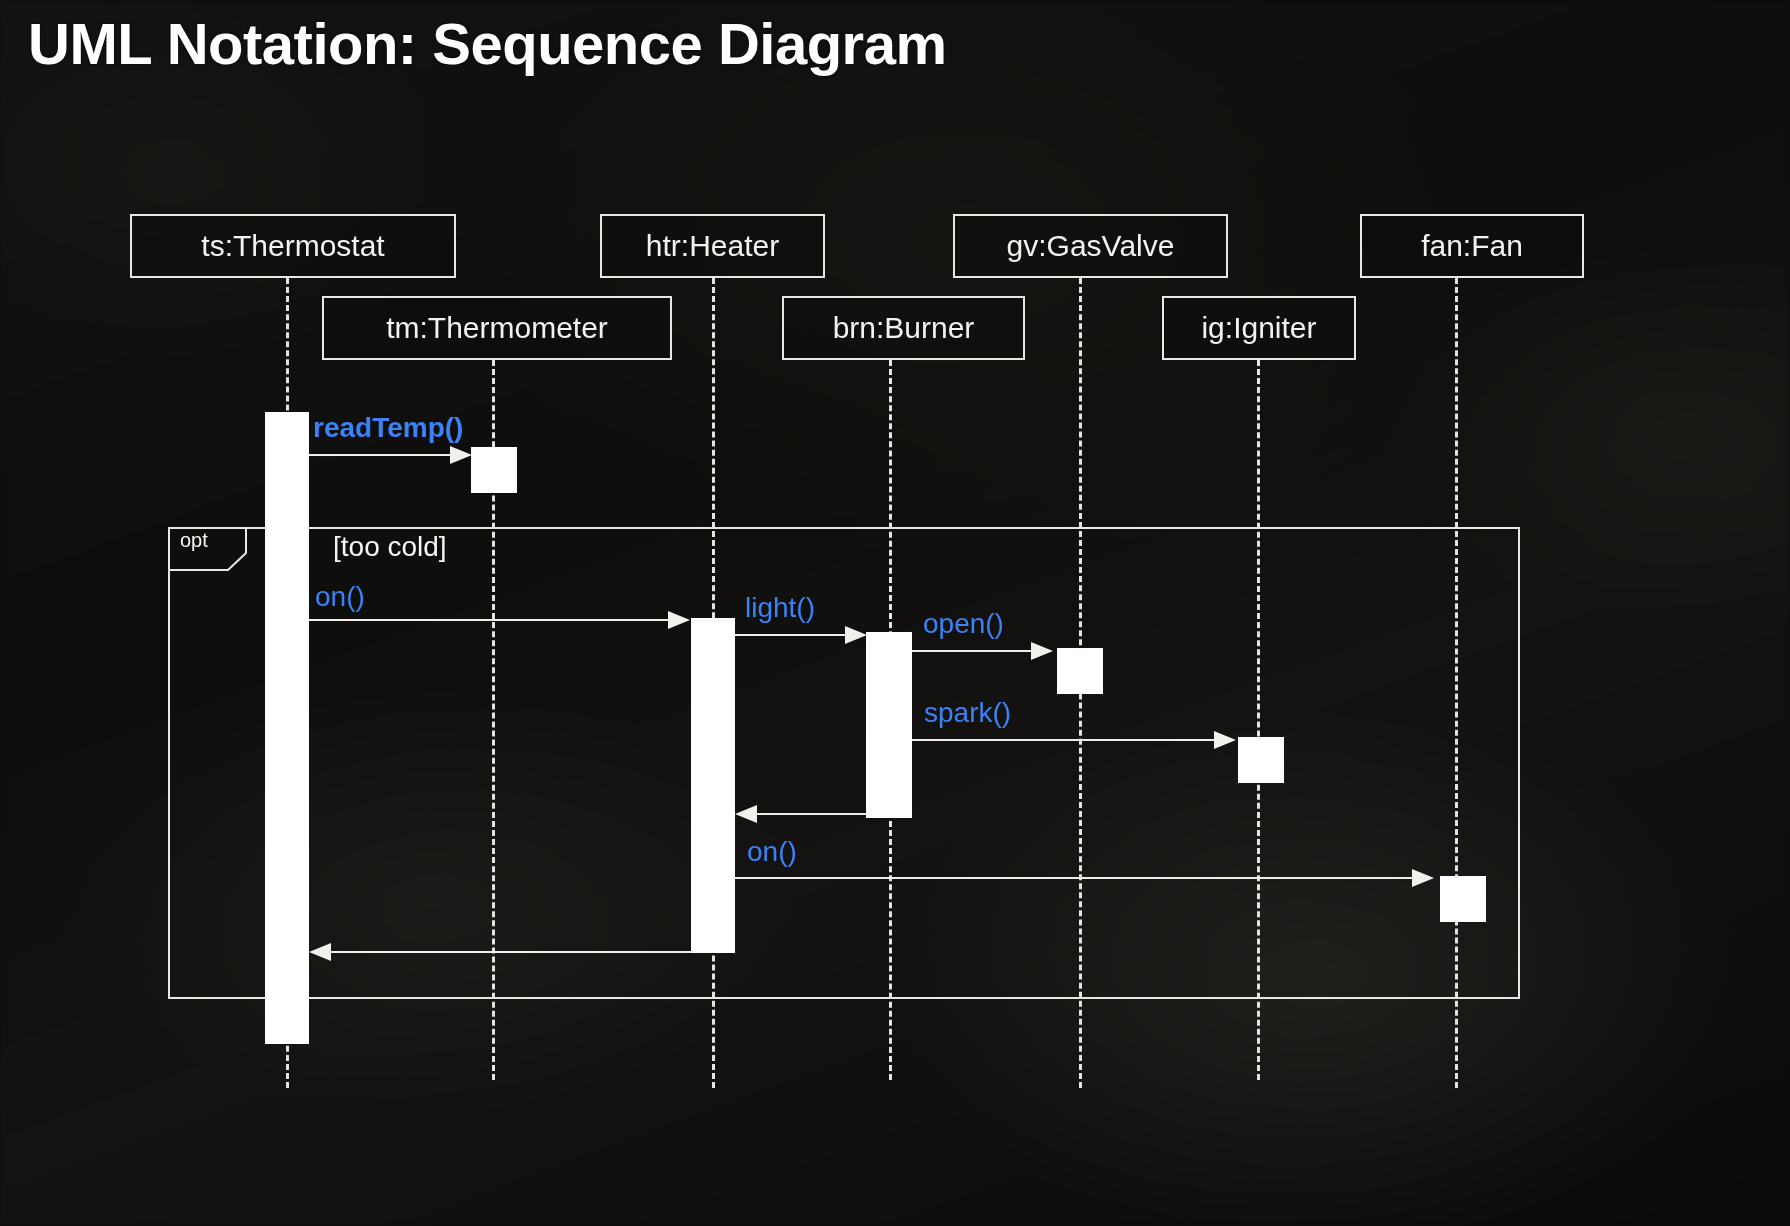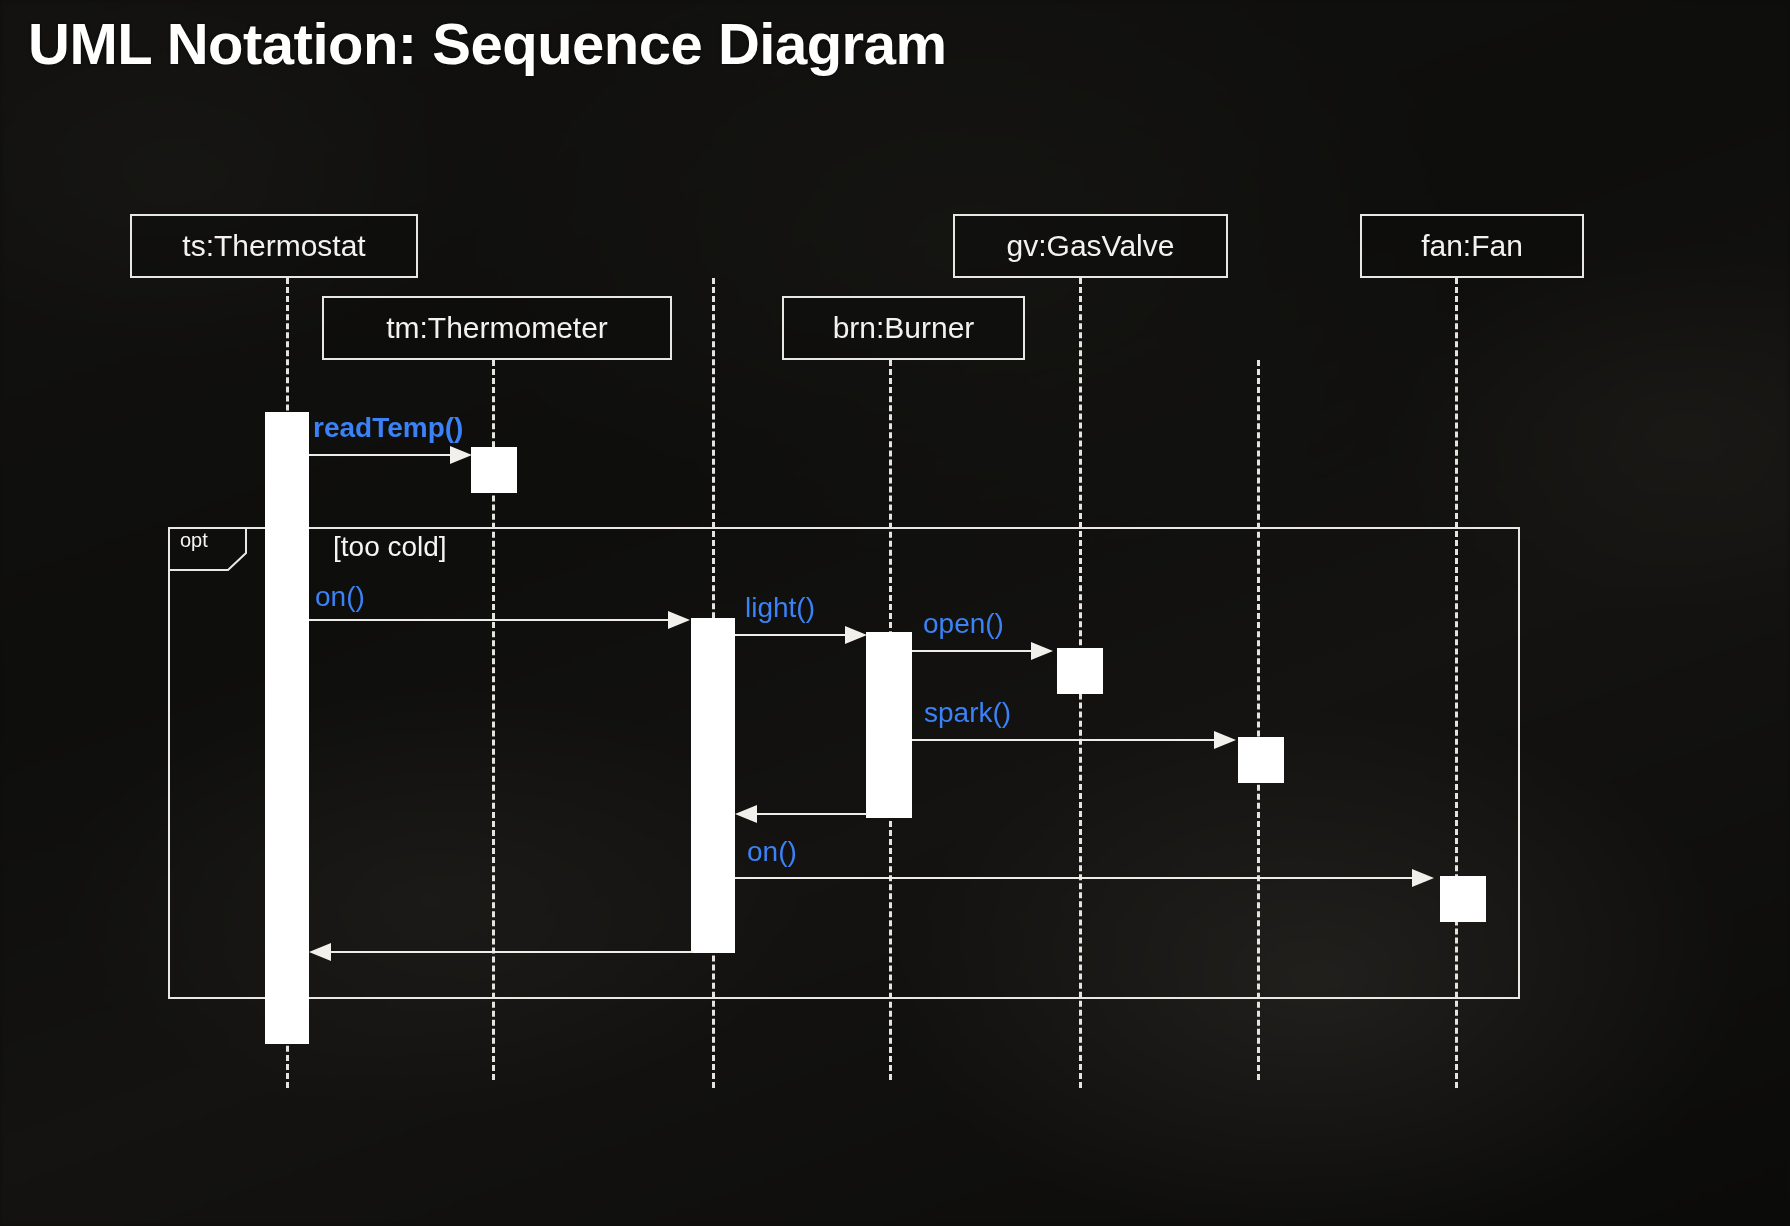--- a/index.html
+++ b/index.html
@@ -134,37 +134,43 @@
   <div class="title">UML Notation: Sequence Diagram</div>
 
   <div class="lifeline" style="left:286px; top:278px;  height:810px;"></div>
   <div class="lifeline" style="left:492px; top:360px;  height:720px;"></div>
   <div class="lifeline" style="left:712px; top:278px;  height:810px;"></div>
   <div class="lifeline" style="left:889px; top:360px;  height:720px;"></div>
   <div class="lifeline" style="left:1079px; top:278px; height:810px;"></div>
   <div class="lifeline" style="left:1257px; top:360px; height:720px;"></div>
   <div class="lifeline" style="left:1455px; top:278px; height:810px;"></div>
 
-  <div class="head" style="left:130px; top:214px; width:288px; height:64px;">
+  <div class="head" style="left:130px; top:214px; width:326px; height:64px;">
     <span>ts:Thermostat</span>
   </div>
 
   <div class="head" style="left:322px; top:296px; width:350px; height:64px;">
     <span>tm:Thermometer</span>
   </div>
 
+  <div class="head" style="left:600px; top:214px; width:225px; height:64px;">
+    <span>htr:Heater</span>
+  </div>
 
   <div class="head" style="left:770px; top:296px; width:243px; height:64px;margin-left:12px;">
     <span>brn:Burner</span>
   </div>
 
   <div class="head" style="left:909px; top:214px; width:275px; height:64px;margin-left:44px;">
     <span>gv:GasValve</span>
   </div>
 
+  <div class="head" style="left:1162px; top:296px; width:194px; height:64px;">
+    <span>ig:Igniter</span>
+  </div>
 
   <div class="head" style="left:1360px; top:214px; width:224px; height:64px;">
     <span>fan:Fan</span>
   </div>
 
   <div class="fragment" style="left:168px; top:527px; width:1352px; height:472px;"></div>
 
   <div class="fragment-tab" style="left:168px; top:527px; width:96px; height:44px;">
     <svg width="96" height="44" viewBox="0 0 96 44">
       <path d="M1,1 L78,1 L78,26 L60,43 L1,43 Z" fill="none" stroke="#eae8e2" stroke-width="2"></path>

